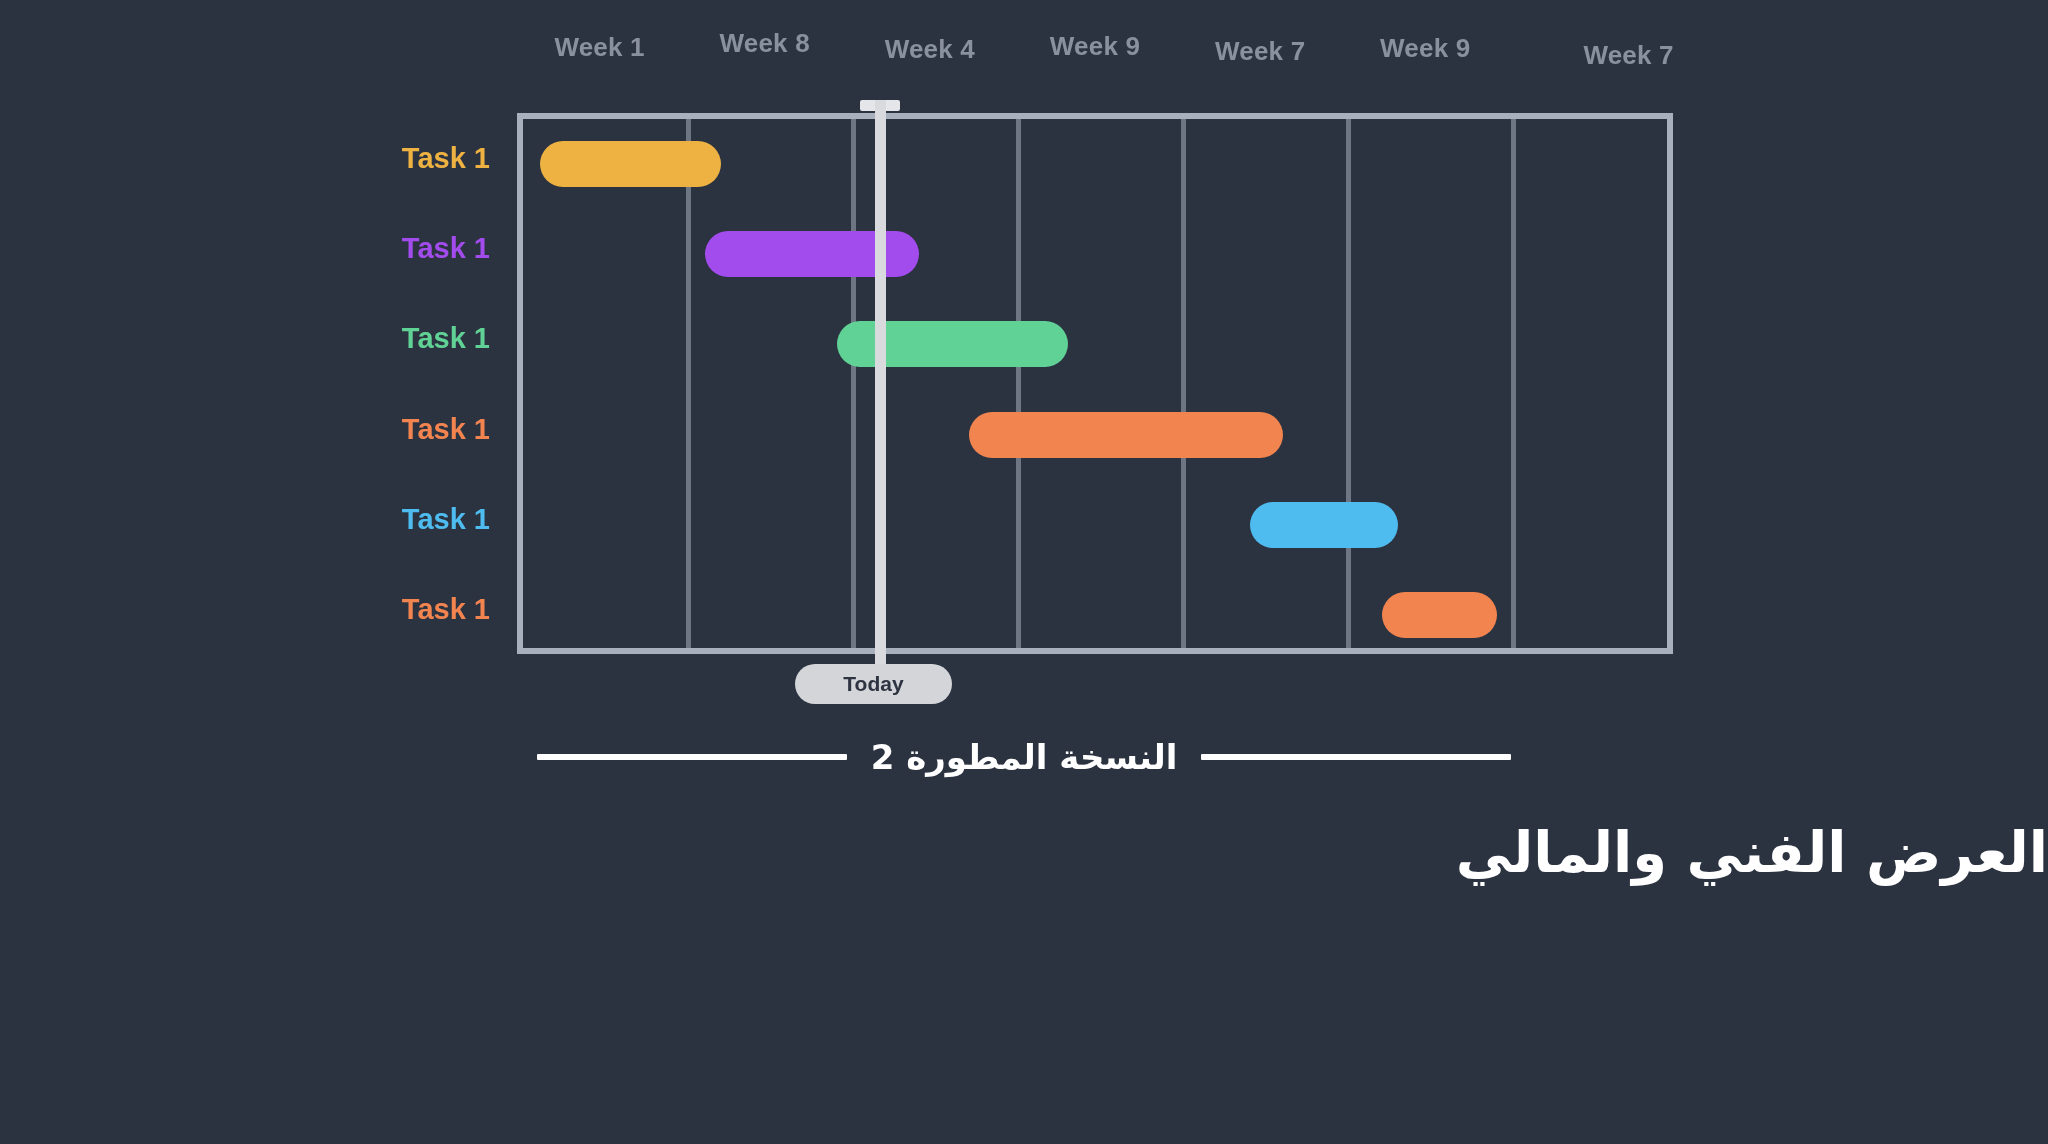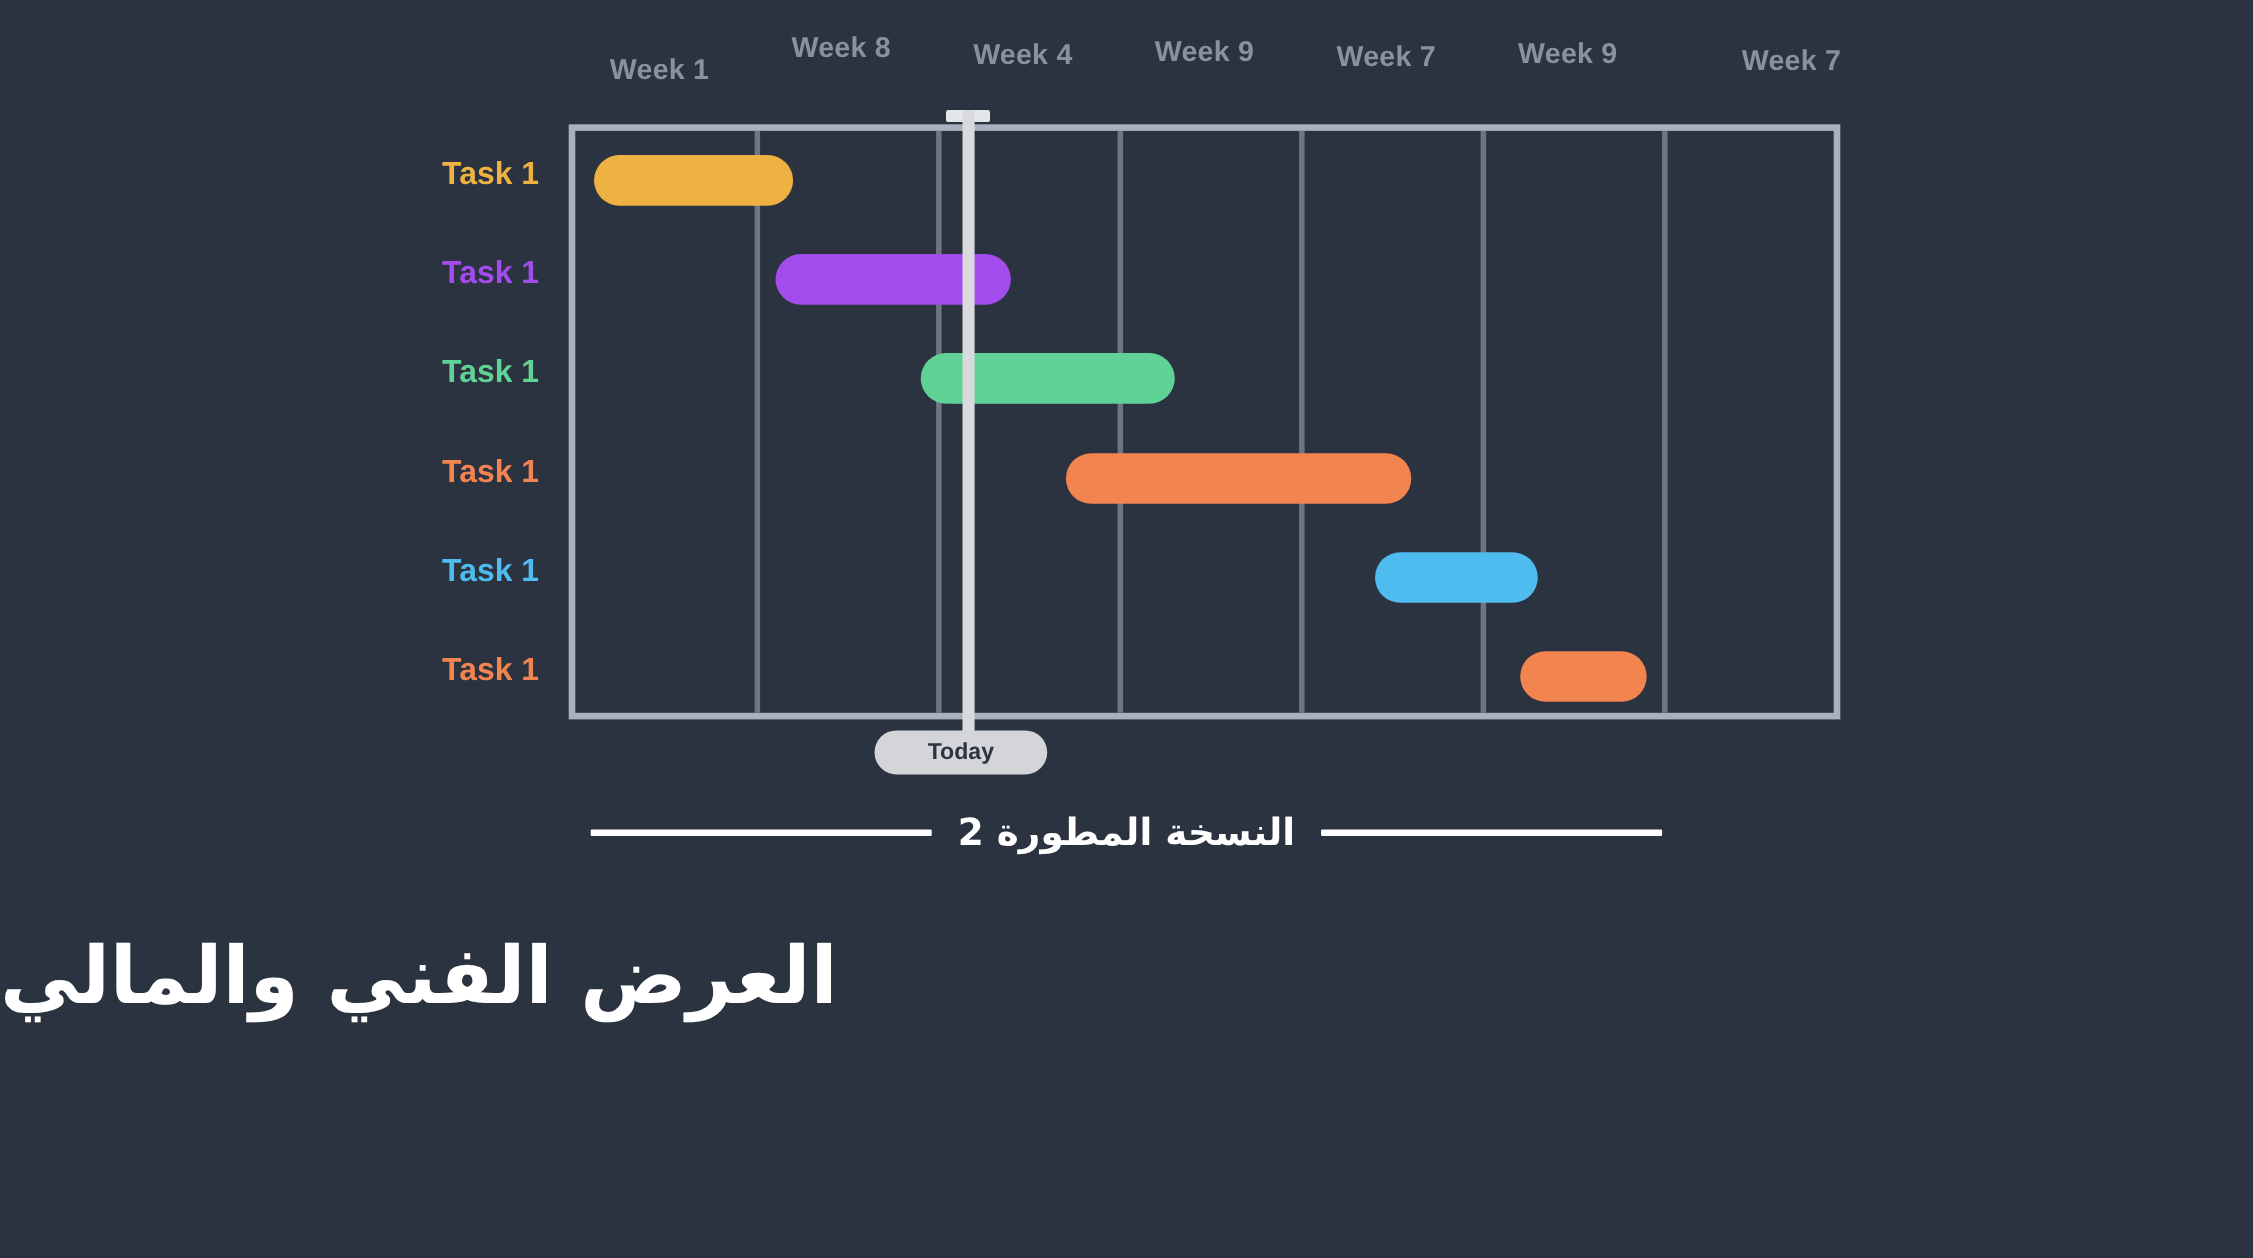--- a/index.html
+++ b/index.html
@@ -162,40 +162,39 @@
     white-space: nowrap;
     font-family: "DejaVu Sans", "Liberation Sans", sans-serif;
   }
 
   
   #main-title {
     position: absolute;
     left: 0;
     top: 818px;
     width: 2048px;
-    text-align: left;
+    text-align: right;
     color: #ffffff;
-    font-size: 72px;
+    font-size: 56px;
     font-weight: bold;
     direction: rtl;
     line-height: 1.25;
     white-space: nowrap;
     font-family: "DejaVu Sans", "Liberation Sans", sans-serif;
-    margin-top: 24px;
   }
 </style>
 </head>
 <body>
 
 <div id="slide">
 
   <div id="gantt">
 
     <div id="week-header">
-        <div class="week-label" style="left: 0px; width: 165.143px; top: 4px; color: rgb(138, 145, 158); margin-top: 16px;">Week 1</div>
+        <div class="week-label" style="left: 0px; width: 165.143px; top: 4px; color: rgb(138, 145, 158);">Week 1</div>
         <div class="week-label" style="left: 165.143px; width: 165.143px; top: 0px; color: rgb(138, 145, 158);">Week 8</div>
         <div class="week-label" style="left: 330.286px; width: 165.143px; top: 6px; color: rgb(138, 145, 158);">Week 4</div>
         <div class="week-label" style="left: 495.429px; width: 165.143px; top: 3px; color: rgb(138, 145, 158);">Week 9</div>
         <div class="week-label" style="left: 660.571px; width: 165.143px; top: 8px; color: rgb(138, 145, 158);">Week 7</div>
         <div class="week-label" style="left: 825.714px; width: 165.143px; top: 5px; color: rgb(138, 145, 158);">Week 9</div>
         <div class="week-label" style="left: 1029px; width: 165.143px; top: 12px; color: rgb(138, 145, 158);">Week 7</div>
       </div>
 
     <div id="task-labels">
         <div class="task-label" style="top: 29.0833px; color: rgb(237, 178, 66);">Task 1</div>

